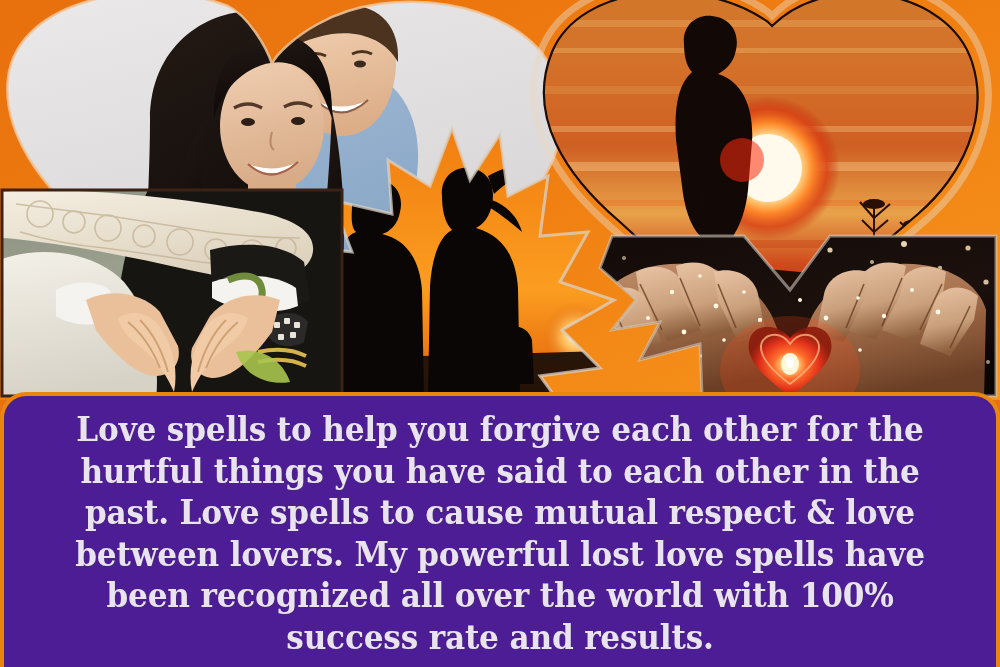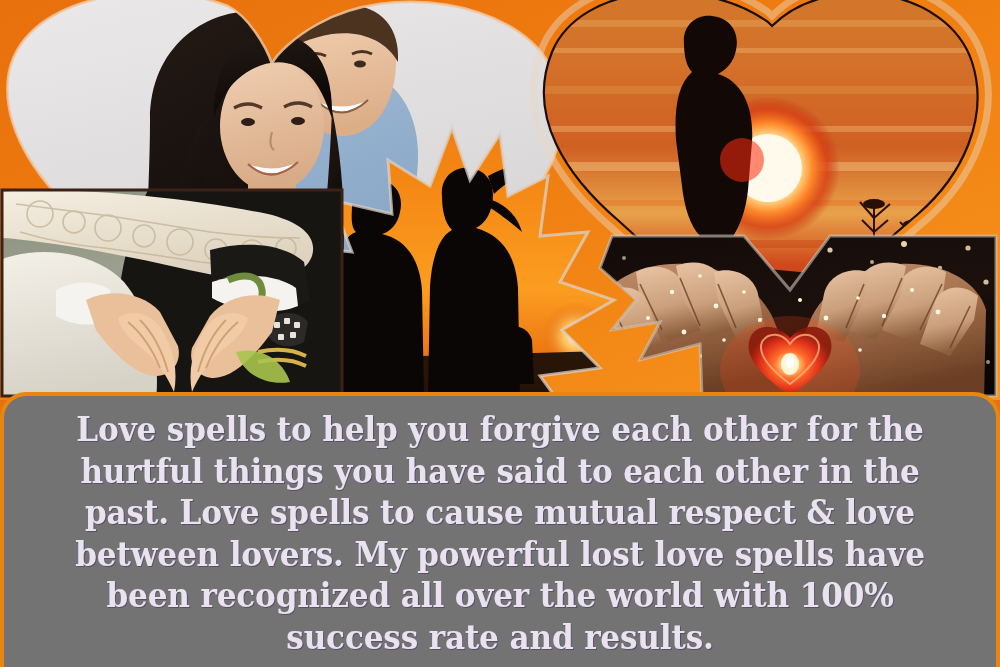--- a/index.html
+++ b/index.html
@@ -28,21 +28,21 @@
   #collage svg { display: block; width: 1000px; height: 400px; }
 
   
   #quote-panel {
     position: absolute;
     left: 0;
     top: 392px;
     width: 1000px;
     height: 275px;
     box-sizing: border-box;
-    background: #737373;
+    background: #4c1d95;
     border-top: 4px solid #e8860f;
     border-left: 4px solid #e8860f;
     border-right: 4px solid #e8860f;
     border-top-left-radius: 26px;
     border-top-right-radius: 26px;
     display: flex;
     align-items: center;
     justify-content: center;
     overflow: hidden;
   }

